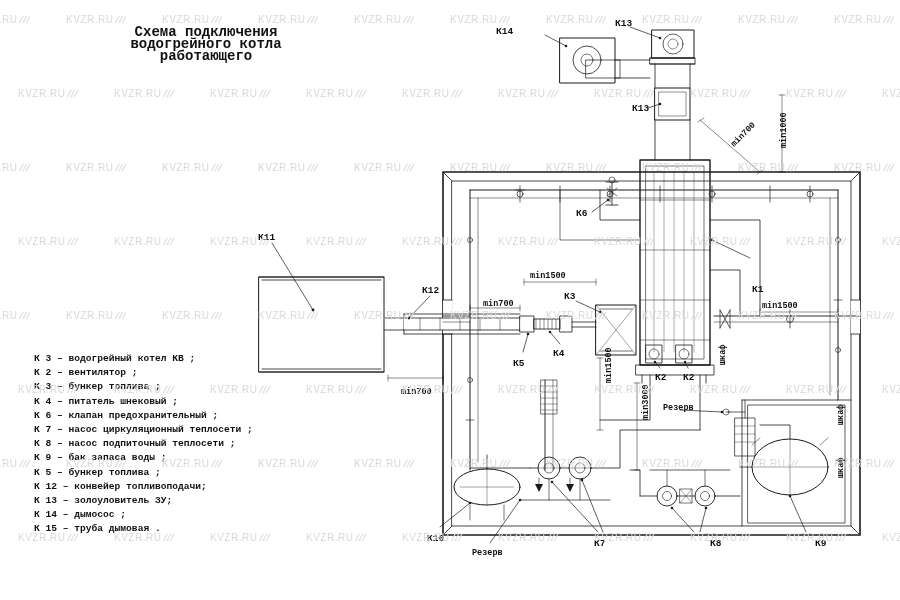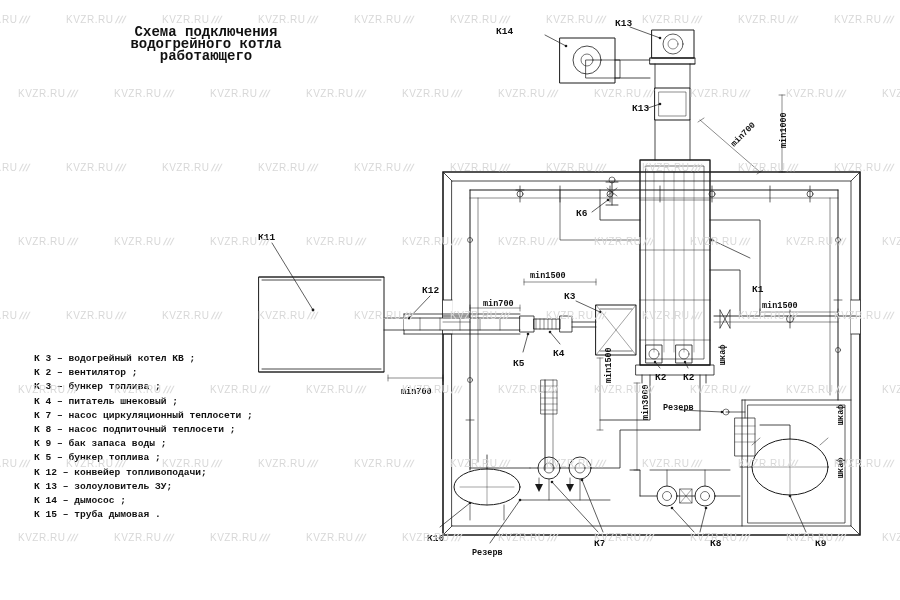--- a/index.html
+++ b/index.html
@@ -446,20 +446,21 @@
   <div id="title-block">
     <div class="title-line">Схема подключения</div>
     <div class="title-line">водогрейного котла работающего</div>
   </div>
 
   <div id="legend">
       <div class="legend-row">К 3  –  водогрейный котел КВ ;</div>
       <div class="legend-row">К 2  –  вентилятор ;</div>
       <div class="legend-row">К 3  –  бункер топлива ;</div>
       <div class="legend-row">К 4  –  питатель шнековый ;</div>
+      <div class="legend-row">К 6  –  клапан предохранительный ;</div>
       <div class="legend-row">К 7  –  насос циркуляционный теплосети ;</div>
       <div class="legend-row">К 8  –  насос подпиточный теплосети ;</div>
       <div class="legend-row">К 9  –  бак запаса воды ;</div>
       <div class="legend-row">К 5  –  бункер топлива ;</div>
       <div class="legend-row">К 12  –  конвейер топливоподачи;</div>
       <div class="legend-row">К 13  –  золоуловитель ЗУ;</div>
       <div class="legend-row">К 14  –  дымосос ;</div>
       <div class="legend-row">К 15  –  труба дымовая .</div>
     </div>
 

